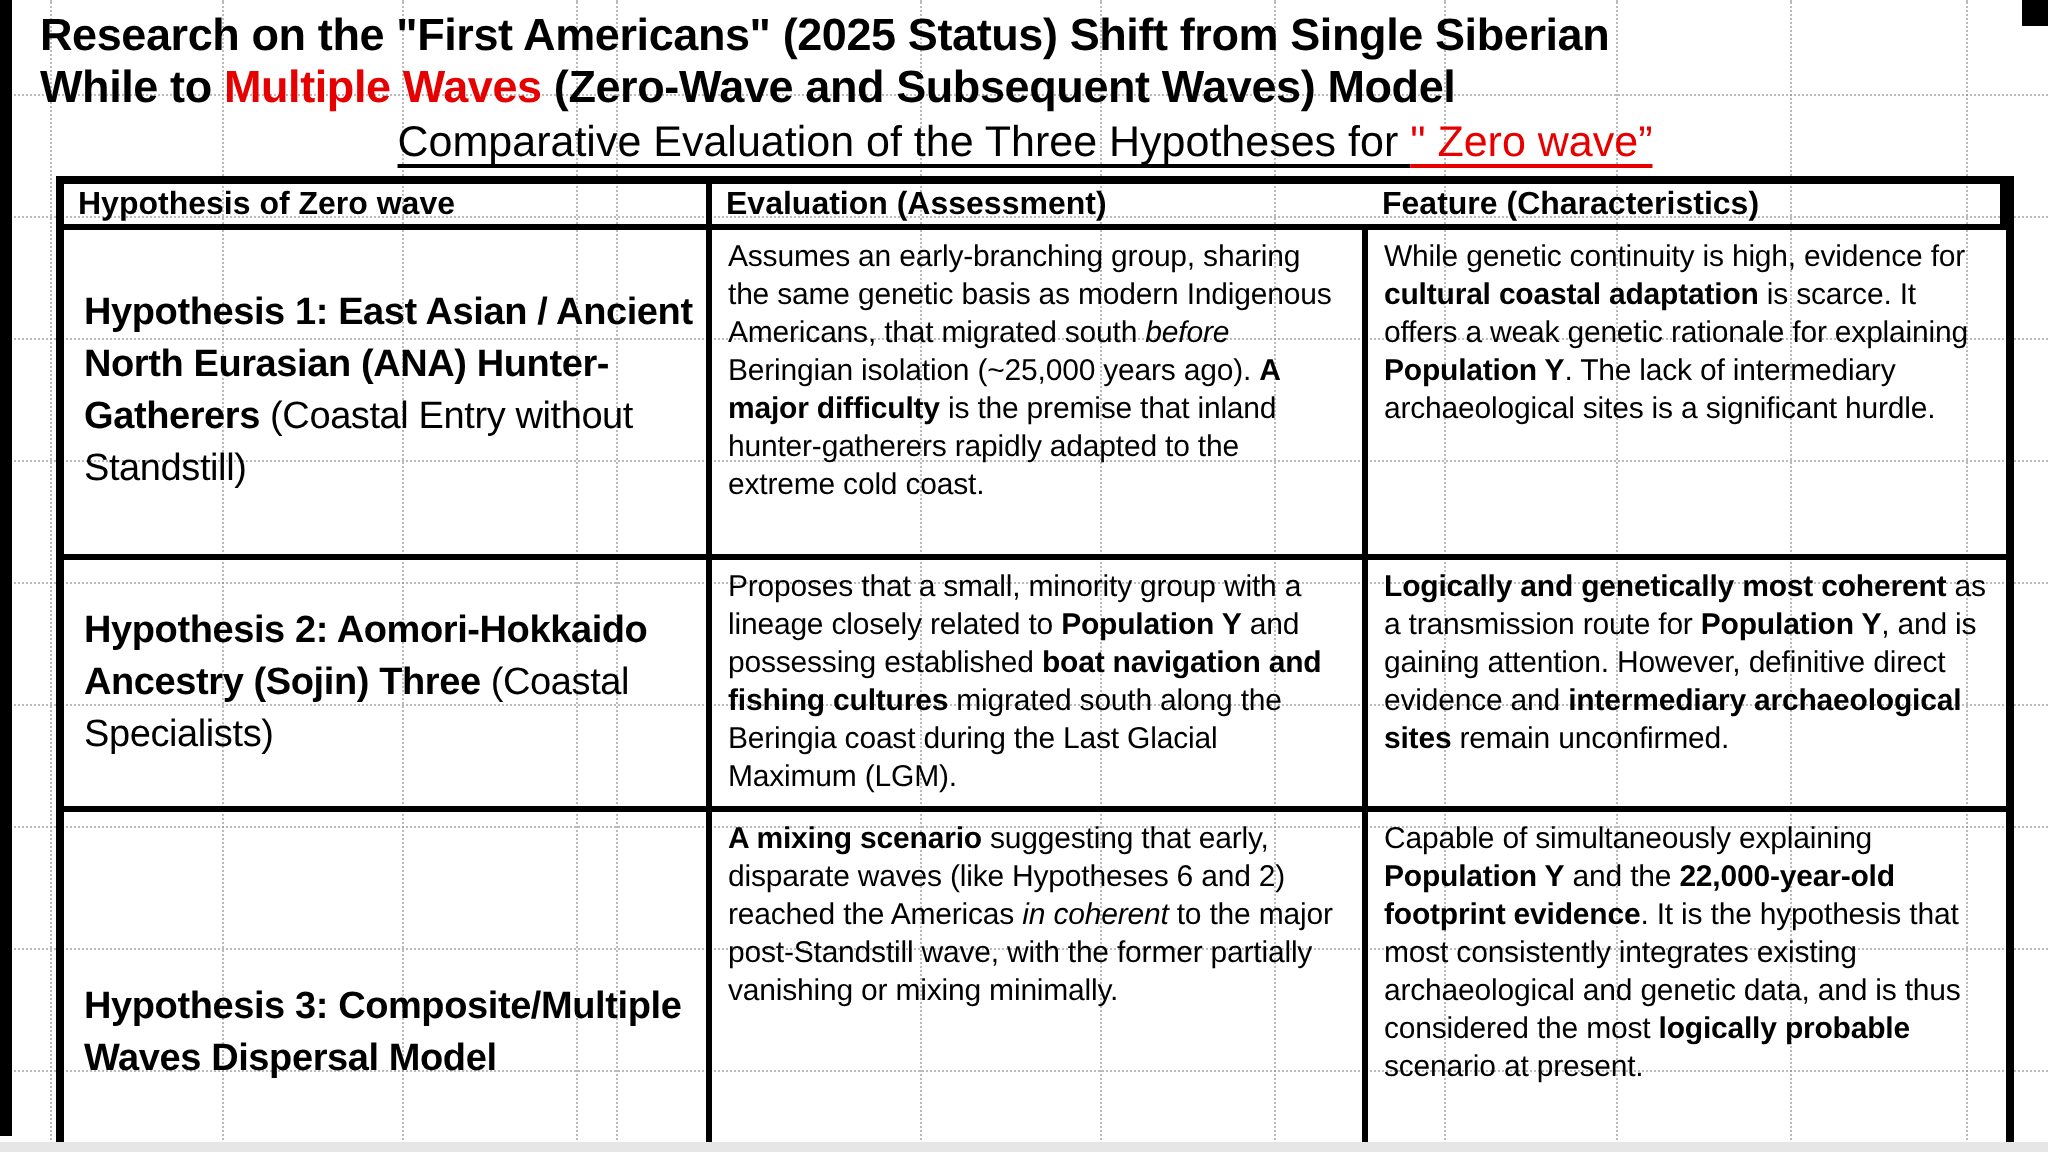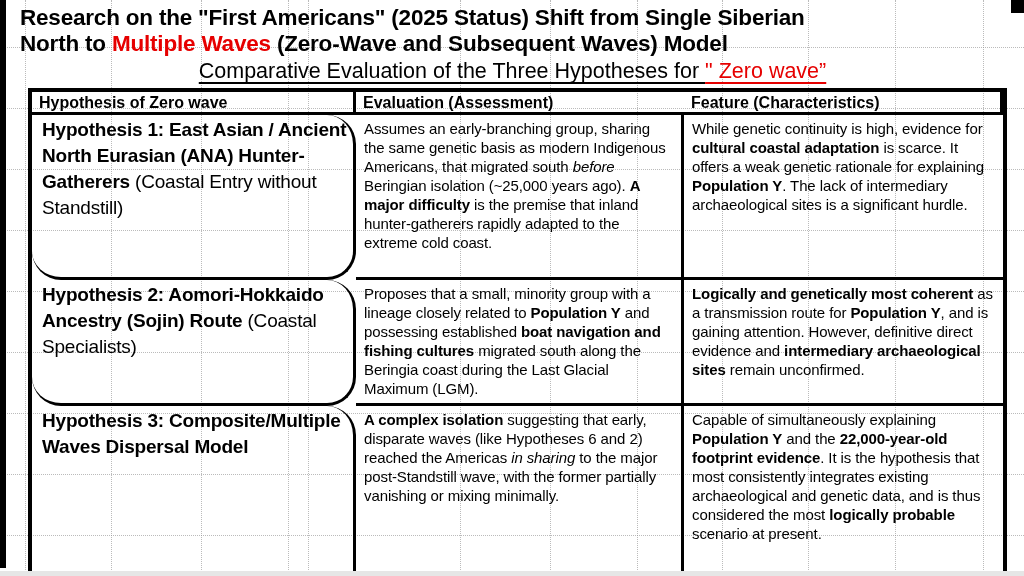--- a/index.html
+++ b/index.html
@@ -62,25 +62,24 @@
     background: transparent;
   }
   .cell.last-col { border-right: none; }
   .cell.last-row { border-bottom: none; }
 
   .th {
     font-weight: bold; font-size: 16px; line-height: 19px;
     padding: 1px 2px 0 7px; white-space: nowrap;
   }
   .hyp {
-    display: flex; align-items: flex-start;
+    display: flex; align-items: center;
     font-size: 19px; line-height: 26px;
     padding: 2px 2px 2px 10px;
     letter-spacing: -0.2px;
-    border-radius: 29px;
   }
   .body-cell {
     font-size: 15px; line-height: 19px;
     padding: 4px 7px 2px 8px;
     letter-spacing: -0.1px;
   }
 </style>
 </head>
 <body>
 
@@ -107,42 +106,42 @@
     <div class="gl-h" style="top: 474px;"></div>
     <div class="gl-h" style="top: 535px;"></div>
   </div>
 
 <div class="left-bar"></div>
 <div class="tr-mark"></div>
 <div class="bottom-strip"></div>
 
 <div class="content">
 
-  <h1 class="page-title"><span><span class="seg">Research on the "First Americans" (2025 Status) Shift from Single Siberian</span><br><span class="seg">North to </span><span class="seg red">Multiple Waves</span><span class="seg"> (Zero-Wave and Subsequent Waves) Model</span></span></h1>
+  <h1 class="page-title"><span><span class="seg">Research on the "First Americans" (2025 Status) Shift from Single Siberian</span><br><span class="seg">While to </span><span class="seg red">Multiple Waves</span><span class="seg"> (Zero-Wave and Subsequent Waves) Model</span></span></h1>
 
   <h2 class="subtitle"><span><span class="seg">Comparative Evaluation of the Three Hypotheses for </span><span class="seg red">" Zero wave”</span></span></h2>
 
   <div class="hypo-table">
 
     <div class="cell th">Hypothesis of Zero wave</div>
     <div class="cell th last-col">Evaluation (Assessment)</div>
     <div class="cell th">Feature (Characteristics)</div>
 
     <div class="cell hyp">
         <div><span class="seg b">Hypothesis 1: East Asian / Ancient North Eurasian (ANA) Hunter-Gatherers</span><span class="seg"> (Coastal Entry without Standstill)</span></div>
       </div>
     <div class="cell body-cell"><span><span class="seg">Assumes an early-branching group, sharing the same genetic basis as modern Indigenous Americans, that migrated south </span><span class="seg i">before</span><span class="seg"> Beringian isolation (~25,000 years ago). </span><span class="seg b">A major difficulty</span><span class="seg"> is the premise that inland hunter-gatherers rapidly adapted to the extreme cold coast.</span></span></div>
     <div class="cell body-cell last-col"><span><span class="seg">While genetic continuity is high, evidence for </span><span class="seg b">cultural coastal adaptation</span><span class="seg"> is scarce. It offers a weak genetic rationale for explaining </span><span class="seg b">Population Y</span><span class="seg">. The lack of intermediary archaeological sites is a significant hurdle.</span></span></div>
 
     <div class="cell hyp">
-        <div><span class="seg b">Hypothesis 2: Aomori-Hokkaido Ancestry (Sojin) Route</span><span class="seg"> (Coastal Specialists)</span></div>
+        <div><span class="seg b">Hypothesis 2: Aomori-Hokkaido Ancestry (Sojin) Three</span><span class="seg"> (Coastal Specialists)</span></div>
       </div>
     <div class="cell body-cell"><span><span class="seg">Proposes that a small, minority group with a lineage closely related to </span><span class="seg b">Population Y</span><span class="seg"> and possessing established </span><span class="seg b">boat navigation and fishing cultures</span><span class="seg"> migrated south along the Beringia coast during the Last Glacial Maximum (LGM).</span></span></div>
     <div class="cell body-cell last-col"><span><span class="seg b">Logically and genetically most coherent</span><span class="seg"> as a transmission route for </span><span class="seg b">Population Y</span><span class="seg">, and is gaining attention. However, definitive direct evidence and </span><span class="seg b">intermediary archaeological sites</span><span class="seg"> remain unconfirmed.</span></span></div>
 
     <div class="cell hyp last-row">
         <div><span class="seg b">Hypothesis 3: Composite/Multiple Waves Dispersal Model</span></div>
       </div>
-    <div class="cell body-cell last-row"><span><span class="seg b">A complex isolation</span><span class="seg"> suggesting that early, disparate waves (like Hypotheses 6 and 2) reached the Americas </span><span class="seg i">in sharing</span><span class="seg"> to the major post-Standstill wave, with the former partially vanishing or mixing minimally.</span></span></div>
+    <div class="cell body-cell last-row"><span><span class="seg b">A mixing scenario</span><span class="seg"> suggesting that early, disparate waves (like Hypotheses 6 and 2) reached the Americas </span><span class="seg i">in coherent</span><span class="seg"> to the major post-Standstill wave, with the former partially vanishing or mixing minimally.</span></span></div>
     <div class="cell body-cell last-col last-row"><span><span class="seg">Capable of simultaneously explaining </span><span class="seg b">Population Y</span><span class="seg"> and the </span><span class="seg b">22,000-year-old footprint evidence</span><span class="seg">. It is the hypothesis that most consistently integrates existing archaeological and genetic data, and is thus considered the most </span><span class="seg b">logically probable</span><span class="seg"> scenario at present.</span></span></div>
 
   </div>
 </div>
 
 </body></html>

